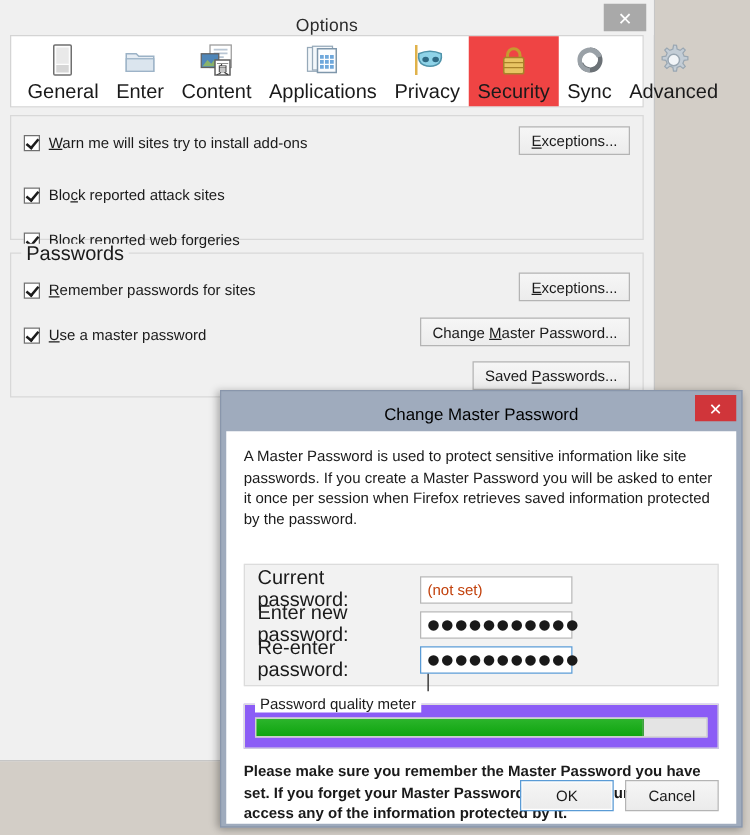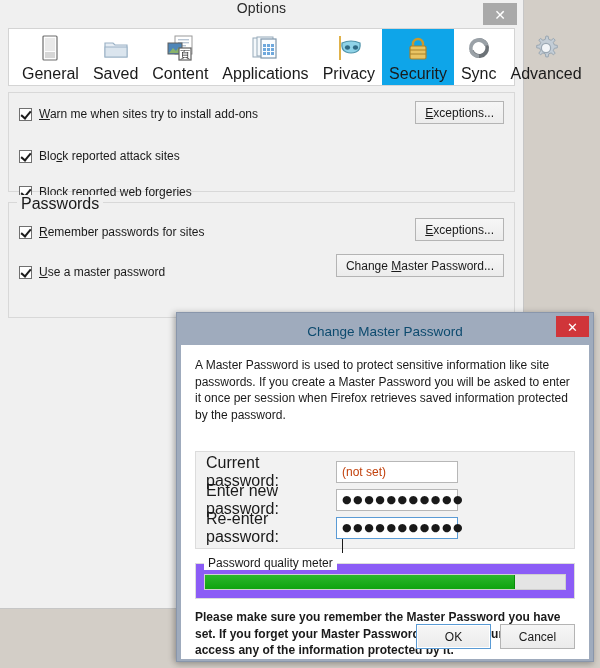--- a/index.html
+++ b/index.html
@@ -22,21 +22,21 @@
     background: #f0f0f0;
     border: 1px solid #c6c6c6;
     border-top: none; border-left: none;
     box-shadow: 0 0 0 0 rgba(0,0,0,0);
   }
   #options-titlebar {
     position: relative;
     height: 28px;
     background: #f0f0f0;
     display: flex;
-    align-items: flex-start;
+    align-items: flex-end;
     justify-content: center;
   }
   #options-title {
     font-size: 14px;
     color: #2b2b2b;
     letter-spacing: .2px;
   }
   #options-close {
     position: absolute;
     right: 6px; top: 3px;
@@ -63,21 +63,21 @@
   }
   .tab {
     flex: 0 0 auto;
     display: flex;
     flex-direction: column;
     align-items: center;
     justify-content: flex-start;
     padding: 4px 7px 2px 7px;
     cursor: default;
   }
-  .tab.selected { background: #0ea5e9; }
+  .tab.selected { background: #ef4444; }
   .tab .tab-icon {
     height: 30px; width: 30px;
     display: flex; align-items: center; justify-content: center;
   }
   .tab .tab-label {
     font-size: 16px;
     color: #1a1a1a;
     margin-top: 2px;
     white-space: nowrap;
   }
@@ -156,21 +156,21 @@
     padding: 4px;
     box-shadow: -3px 0 6px rgba(0,0,0,.18), 0 3px 6px rgba(0,0,0,.18);
   }
   #cmp-titlebar {
     position: relative;
     height: 28px;
     display: flex; align-items: center; justify-content: center;
   }
   #cmp-title {
     font-size: 13.5px;
-    color: #0c4a6e;
+    color: #000000;
   }
   #cmp-close {
     position: absolute;
     right: 0px; top: -1px;
     width: 33px; height: 21px;
     background: #d0353a;
     color: #ffffff;
     border: none;
     font-size: 13px;
     line-height: 21px;
@@ -314,21 +314,21 @@
       <span class="tab-label">General</span>
     </div>
 
     <div class="tab">
       <span class="tab-icon">
         <svg width="28" height="28" viewBox="0 0 28 28">
           <path d="M3 9 h8 l2 2 h12 v12 h-22 z" fill="#e6edf4" stroke="#9bb2c6" stroke-width="1.2"></path>
           <rect x="3" y="13" width="22" height="10" fill="#dbe5ee" stroke="#9bb2c6" stroke-width="1"></rect>
         </svg>
       </span>
-      <span class="tab-label">Saved</span>
+      <span class="tab-label">Enter</span>
     </div>
 
     <div class="tab">
       <span class="tab-icon">
         <svg width="28" height="28" viewBox="0 0 28 28">
           <rect x="9" y="2" width="17" height="18" fill="#fff" stroke="#9a9a9a" stroke-width="1"></rect>
           <rect x="12" y="5" width="11" height="1.4" fill="#b9c6d4"></rect>
           <rect x="12" y="8" width="11" height="1.4" fill="#b9c6d4"></rect>
           <rect x="12" y="11" width="8" height="1.4" fill="#b9c6d4"></rect>
           <rect x="2" y="9" width="14" height="11" fill="#4f86b8" stroke="#5f5f5f" stroke-width="1"></rect>
@@ -409,21 +409,21 @@
       </span>
       <span class="tab-label">Advanced</span>
     </div>
   </div>
 
   <div id="security-panel">
 
     <div class="groupbox" style="height:100px;">
       <div class="opt-row">
         <span class="cb checked"></span>
-        <span class="opt-label"><span class="ul">W</span><span>arn me when sites try to install add-ons</span></span>
+        <span class="opt-label"><span class="ul">W</span><span>arn me will sites try to install add-ons</span></span>
         <button class="btn btn-abs" style="top:-2px;"><span class="ul">E</span><span>xceptions...</span></button>
       </div>
       <div class="opt-row" style="margin-top:20px;">
         <span class="cb checked"></span>
         <span class="opt-label"><span>Blo</span><span class="ul">c</span><span>k reported attack sites</span></span>
       </div>
       <div class="opt-row">
         <span class="cb checked"></span>
         <span class="opt-label"><span class="ul">B</span><span>lock reported web forgeries</span></span>
       </div>
@@ -437,20 +437,23 @@
         <span class="opt-label"><span class="ul">R</span><span>emember passwords for sites</span></span>
         <button class="btn btn-abs" style="top:-3px;"><span class="ul">E</span><span>xceptions...</span></button>
       </div>
 
       <div class="opt-row" style="margin-top:14px;">
         <span class="cb checked"></span>
         <span class="opt-label"><span class="ul">U</span><span>se a master password</span></span>
         <button class="btn btn-abs" style="top:-3px;"><span>Change </span><span class="ul">M</span><span>aster Password...</span></button>
       </div>
 
+      <div class="btnrow" style="margin-top:10px;">
+        <button class="btn"><span>Saved </span><span class="ul">P</span><span>asswords...</span></button>
+      </div>
     </div>
 
   </div>
 </div>
 
 <div id="cmp-dialog">
 
   <div id="cmp-titlebar">
     <span id="cmp-title">Change Master Password</span>
     <button id="cmp-close">✕</button>

